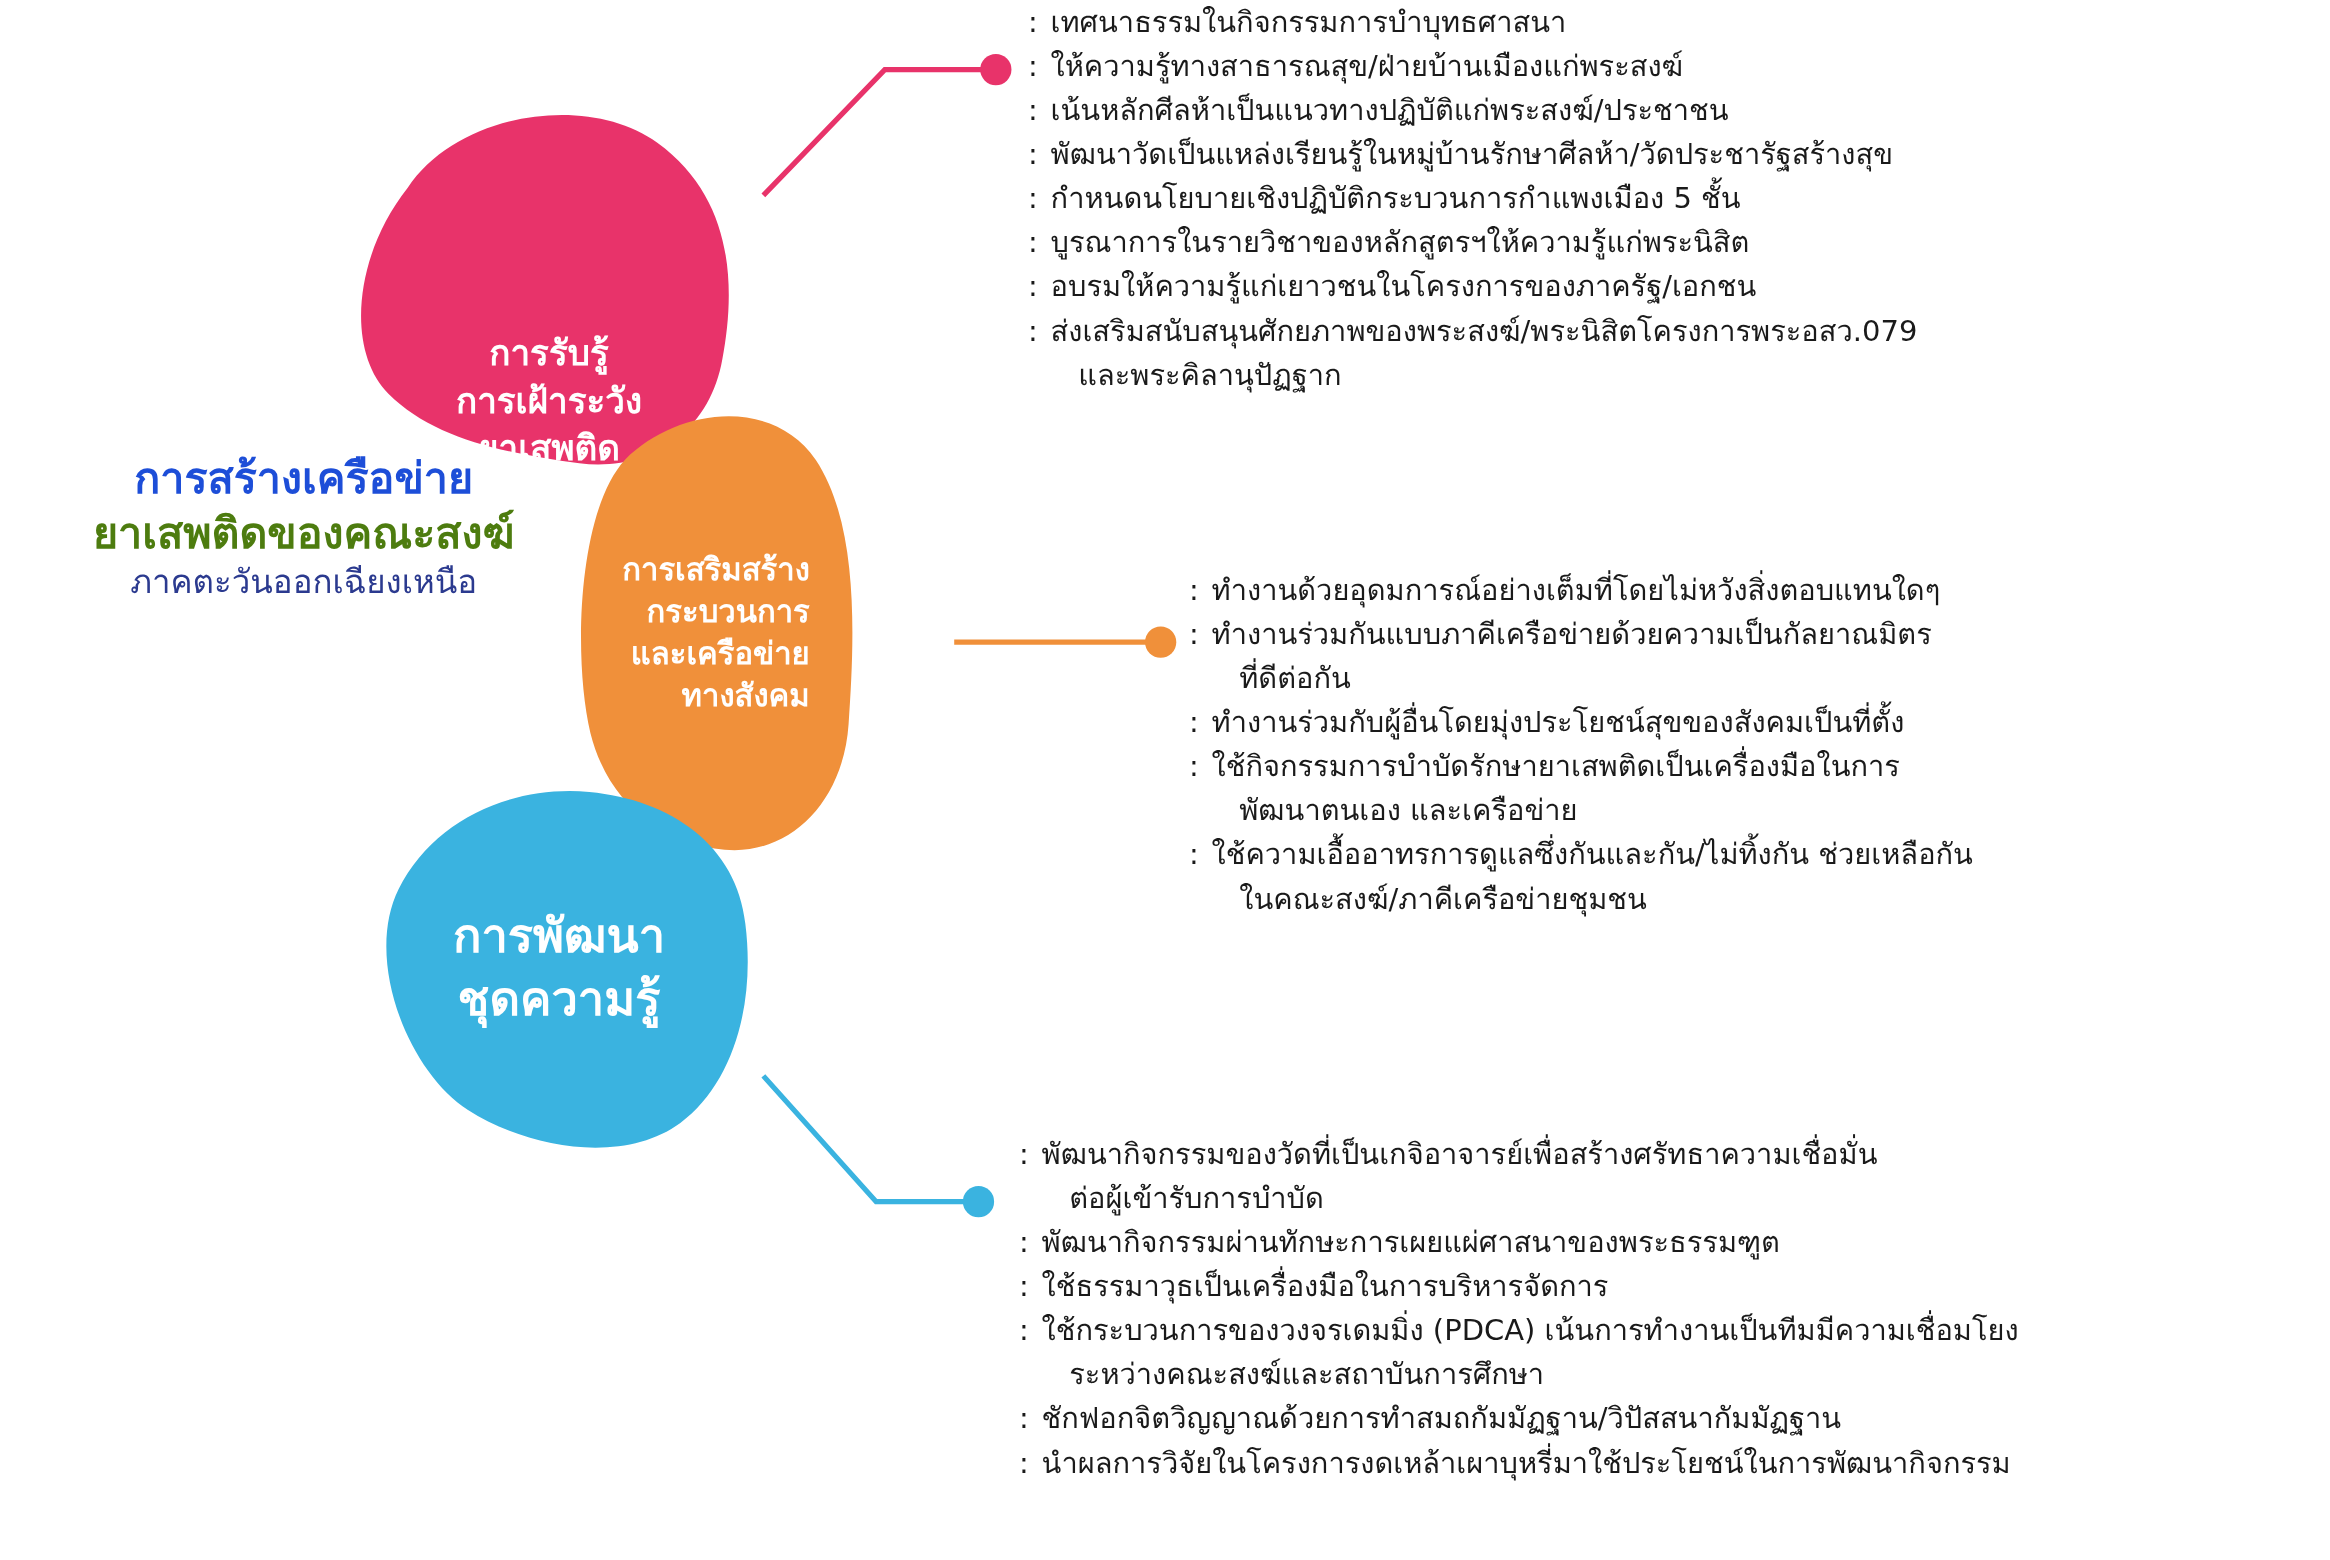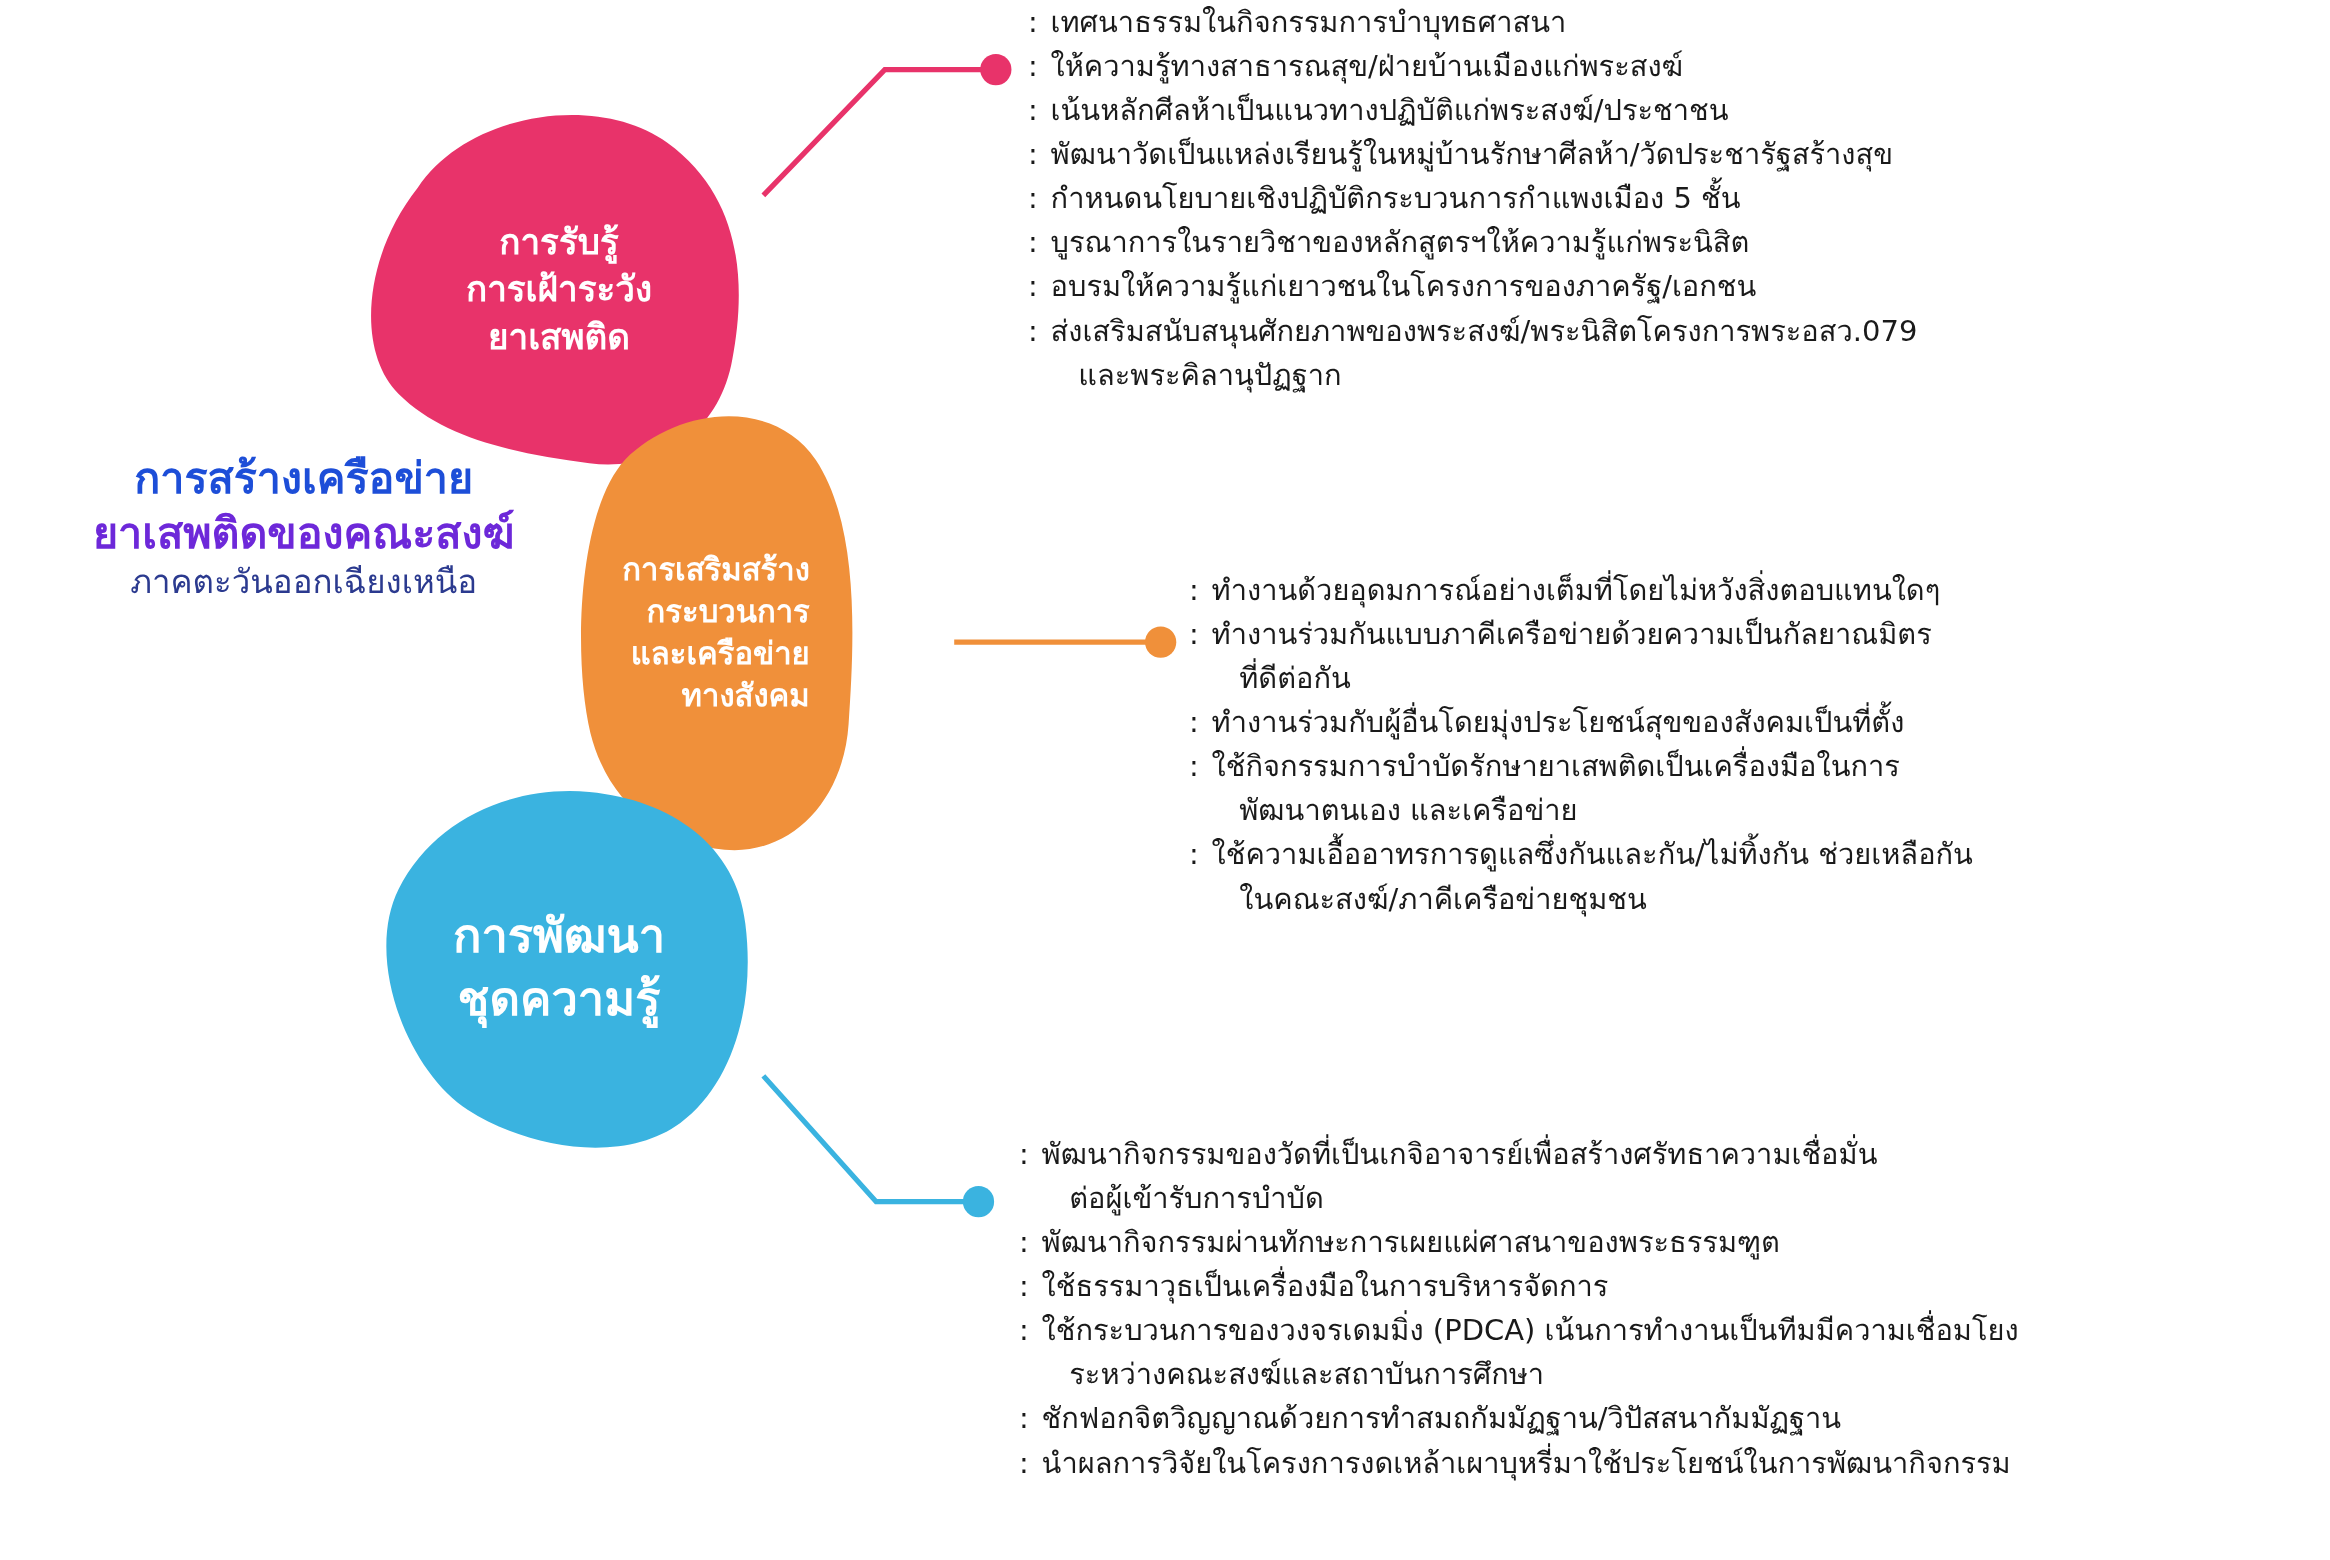--- a/index.html
+++ b/index.html
@@ -43,21 +43,21 @@
     font-weight: bold;
     color: #1d4ed8;
   }
   .title-line-2 {
     font-size: 35px;
     color: #2b3a8f;
   }
   .title-line-3 {
     font-size: 43px;
     font-weight: bold;
-    color: #6d28d9;
+    color: #4d7c0f;
   }
   .title-line-4 {
     font-size: 33px;
     color: #2b3a8f;
   }
 
   
   .blob {
     position: absolute;
     display: flex;
@@ -74,24 +74,25 @@
     white-space: pre-line;
   }
   .blob svg {
     position: absolute;
     left: 0; top: 0;
     width: 100%;
     height: 100%;
   }
 
   #blob-awareness {
-    left: 338px;
+    left: 328px;
     top: 108px;
     width: 442px;
     height: 364px;
+    align-items: flex-end;
   }
   #blob-awareness .blob-label { font-size: 35px; }
 
   #blob-strengthen {
     left: 573px;
     top: 412px;
     width: 286px;
     height: 442px;
     text-align: right;
   }

